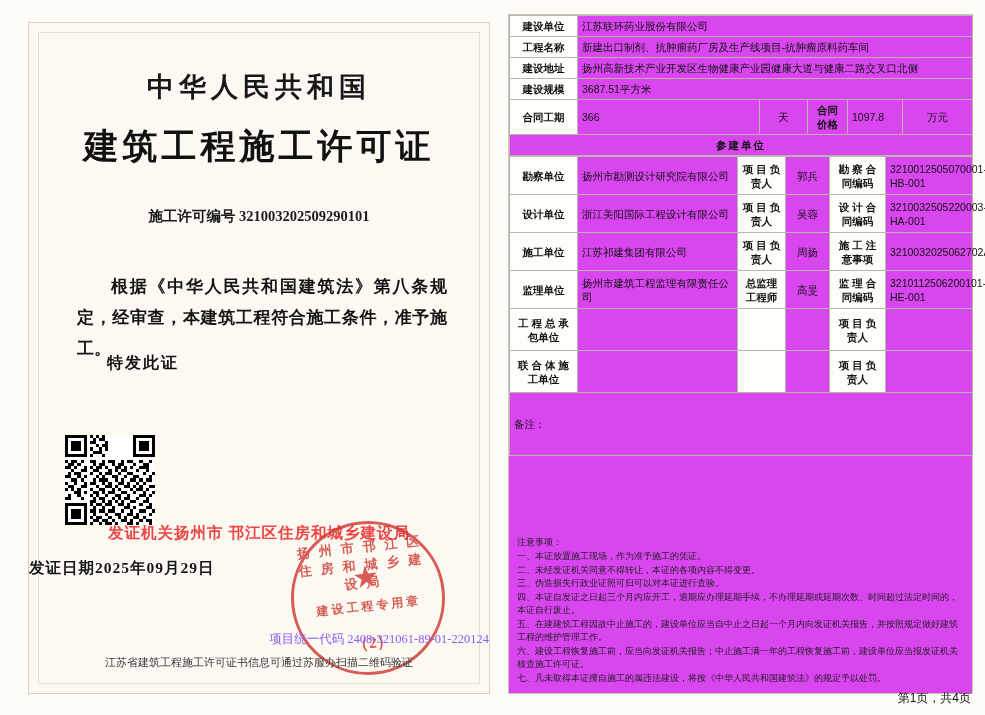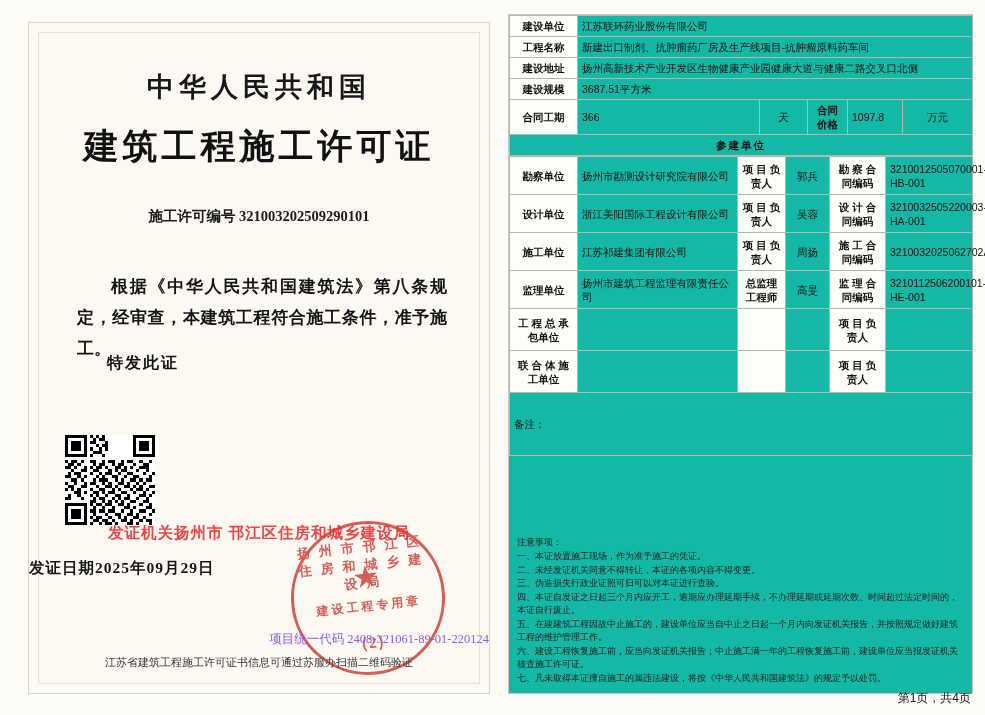--- a/index.html
+++ b/index.html
@@ -192,21 +192,21 @@
     font-weight: bold;
   }
 
   
   .right-panel {
     position: absolute;
     left: 508px;
     top: 14px;
     width: 465px;
     height: 680px;
-    background: #14b8a6;
+    background: #d946ef;
     border: 1px solid #c9c6bb;
     box-sizing: border-box;
   }
   table.form {
     border-collapse: collapse;
     width: 100%;
     table-layout: fixed;
     font-family: "Liberation Sans", "DejaVu Sans", sans-serif;
   }
   table.form td {
@@ -568,21 +568,21 @@
           <td class="lbl">项 目 负责人</td>
           <td class="ctr">吴蓉</td>
           <td class="lbl">设 计 合同编码</td>
           <td class="small-code">3210032505220003-HA-001</td>
         </tr>
         <tr class="tall">
           <td class="lbl">施工单位</td>
           <td class="val">江苏祁建集团有限公司</td>
           <td class="lbl">项 目 负责人</td>
           <td class="ctr">周扬</td>
-          <td class="lbl">施 工 合同编码</td>
+          <td class="lbl">施 工 注意事项</td>
           <td class="small-code">3210032025062702A01000</td>
         </tr>
         <tr class="tall">
           <td class="lbl">监理单位</td>
           <td class="val">扬州市建筑工程监理有限责任公司</td>
           <td class="lbl">总监理 工程师</td>
           <td class="ctr">高旻</td>
           <td class="lbl">监 理 合同编码</td>
           <td class="small-code">3210112506200101-HE-001</td>
         </tr>

